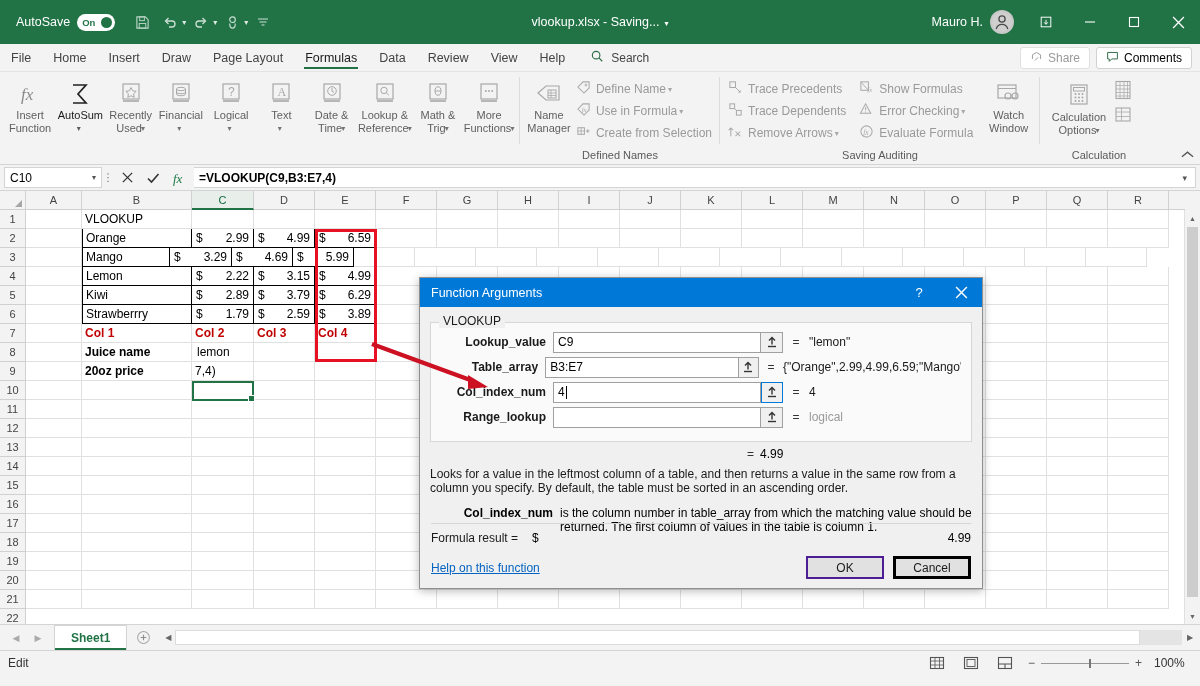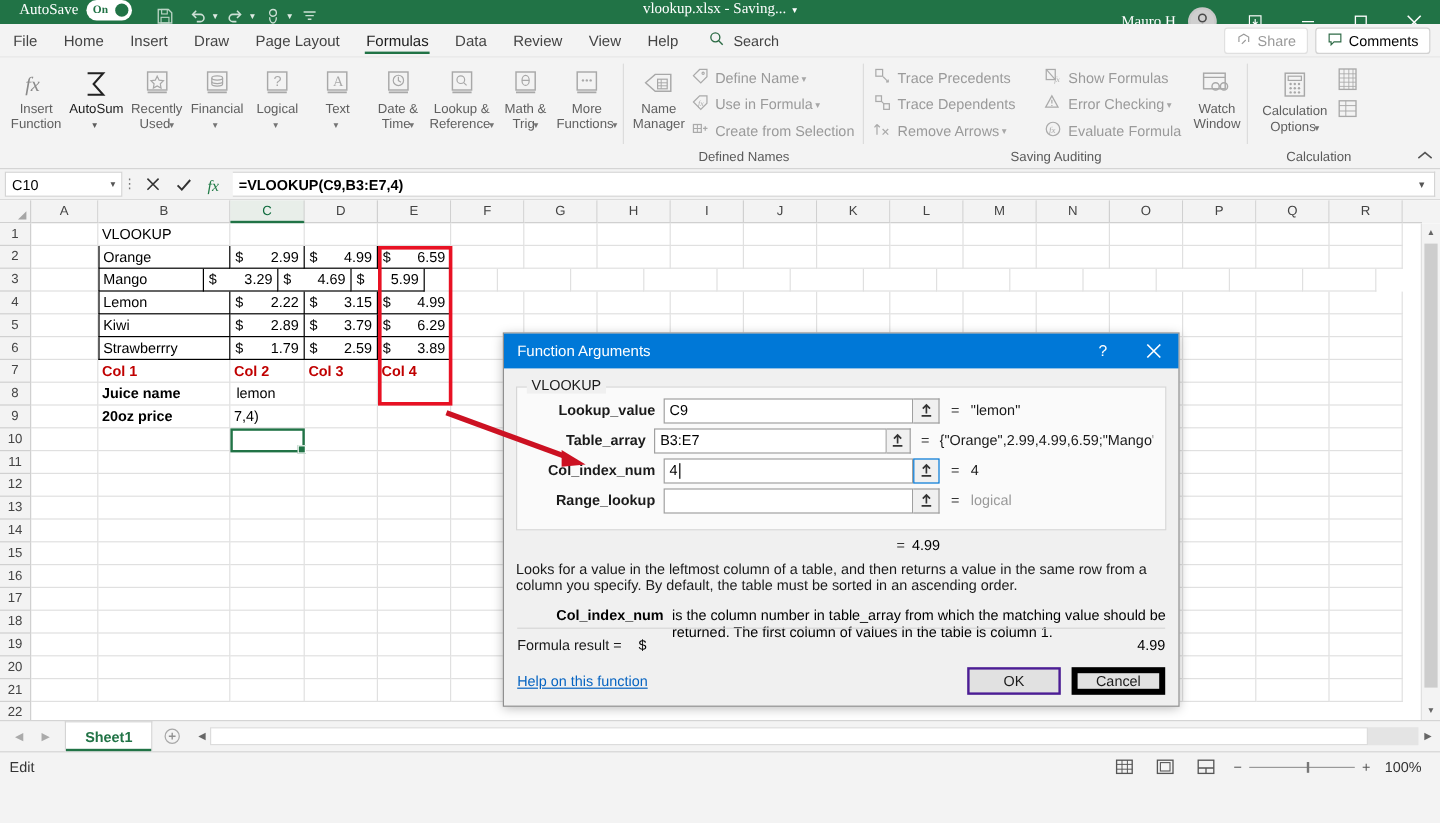--- a/index.html
+++ b/index.html
@@ -7,22 +7,22 @@
     width: 1200px; height: 686px;
     font-family: "Liberation Sans", sans-serif;
     font-size: 12px;
     overflow: hidden;
     background: #f3f3f3;
   }
   #app { position: relative; width: 1200px; height: 686px; }
 
   
   .titlebar {
-    height: 20px; background: #217346; color: #fff;
-    display: flex; align-items: flex-start; position: relative; font-family: Liberation Serif, serif;
+    height: 44px; background: #217346; color: #fff;
+    display: flex; align-items: center; position: relative;
   }
   .autosave-wrap { display: flex; align-items: center; margin-left: 16px; gap: 7px; }
   .autosave-label { font-size: 12.5px; }
   .toggle {
     width: 38px; height: 17px; border-radius: 9px; background: #fff;
     position: relative; display: flex; align-items: center;
   }
   .toggle .ttext { font-size: 9.5px; color: #217346; font-weight: bold; margin-left: 5px; }
   .toggle .knob {
     width: 11px; height: 11px; border-radius: 50%;
@@ -271,21 +271,21 @@
   .argdesc .ad-text { flex: 1; }
   .dlg-foot { position: absolute; left: 0; right: 0; bottom: 0; padding: 0 11px 9px 11px; }
   .fres { display: flex; align-items: center; font-size: 12px; border-top: 1px solid #d6d6d6; padding-top: 7px; }
   .fres .fr-label { color: #1a1a1a; }
   .fres .fr-cur { margin-left: 14px; }
   .fres .fr-val { margin-left: auto; }
   .dlg-btnrow { display: flex; align-items: center; margin-top: 11px; }
   .helplink { color: #0563c1; text-decoration: underline; font-size: 12px; }
   .dlg-buttons { margin-left: auto; display: flex; gap: 9px; }
   .dlgbtn {
-    width: 78px; height: 23px; background: #e1e1e1; border: 5px solid #000000;
+    width: 78px; height: 23px; background: #e1e1e1; border: 3px solid #000000;
     display: flex; align-items: center; justify-content: center; font-size: 12px; color: #1a1a1a;
   }
   .dlgbtn.default { border: 2px solid #4c1d95; background: #e1e1e1; }
 
   
   .annot { position: absolute; left: 0; top: 0; width: 1200px; height: 686px; pointer-events: none; z-index: 50; }
 </style>
 </head>
 <body>
 
@@ -642,21 +642,21 @@
             <span>
               <svg width="15" height="15" viewBox="0 0 16 16">
                   <path d="M3 13V4M3 4l2.5 2.5M3 4L.8 6.5" stroke="#aaa" stroke-width="1.1" fill="none"></path>
                   <path d="M8 8l5 5M13 8l-5 5" stroke="#aaa" stroke-width="1.1"></path>
                 </svg>
             </span>
             <span>Remove Arrows</span>
             <span class="caret-sm">▾</span>
           </div>
         </div>
-        <div class="smcol" style="margin-top:2px; margin-left:18px">
+        <div class="smcol" style="margin-top:2px; margin-left:7px">
           <div class="smrow">
             <span>
               <svg width="15" height="15" viewBox="0 0 16 16">
                   <rect x="2" y="2" width="8" height="9" fill="none" stroke="#aaa" stroke-width="1.1"></rect>
                   <path d="M2 2l8 9" stroke="#aaa" stroke-width="1"></path>
                   <text x="9" y="13" font-family="Liberation Serif,serif" font-style="italic" font-size="7" fill="#aaa">fx</text>
                 </svg>
             </span>
             <span>Show Formulas</span>
           </div>

